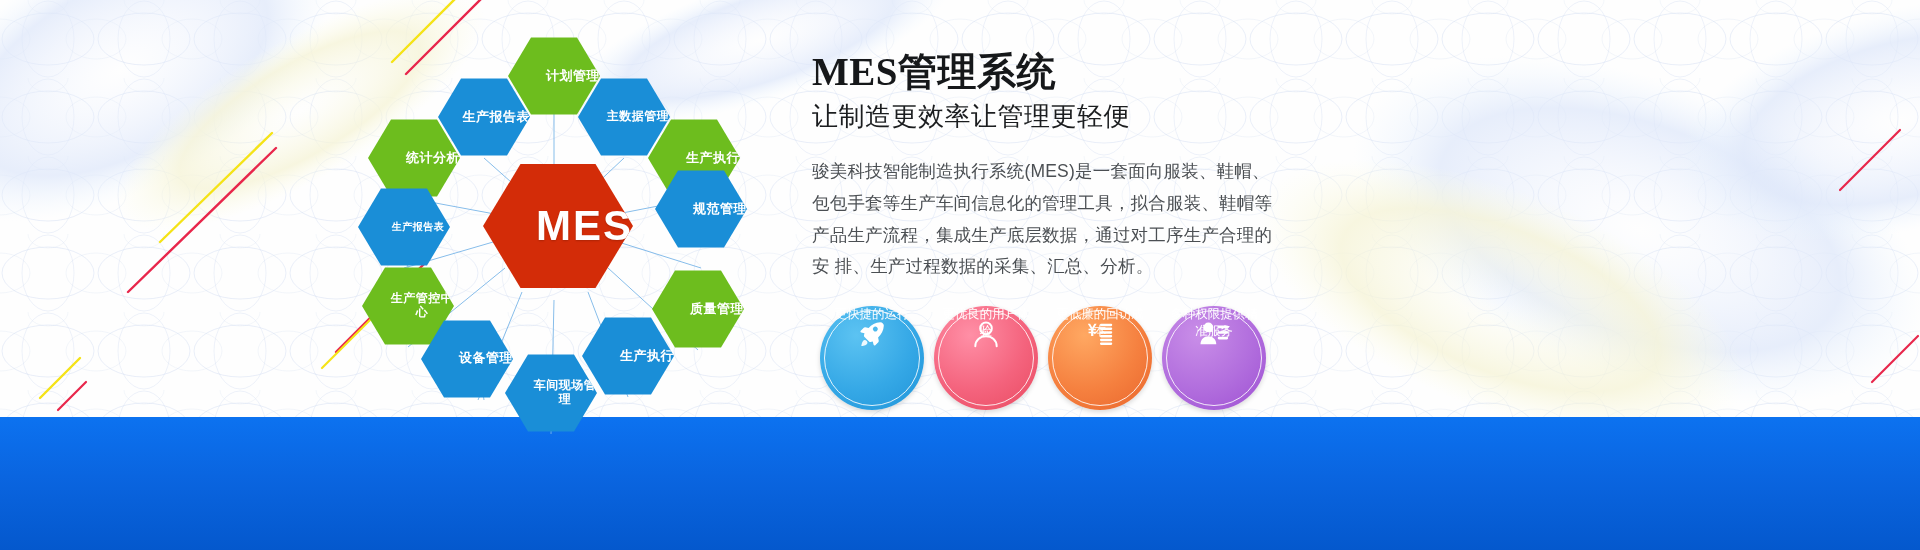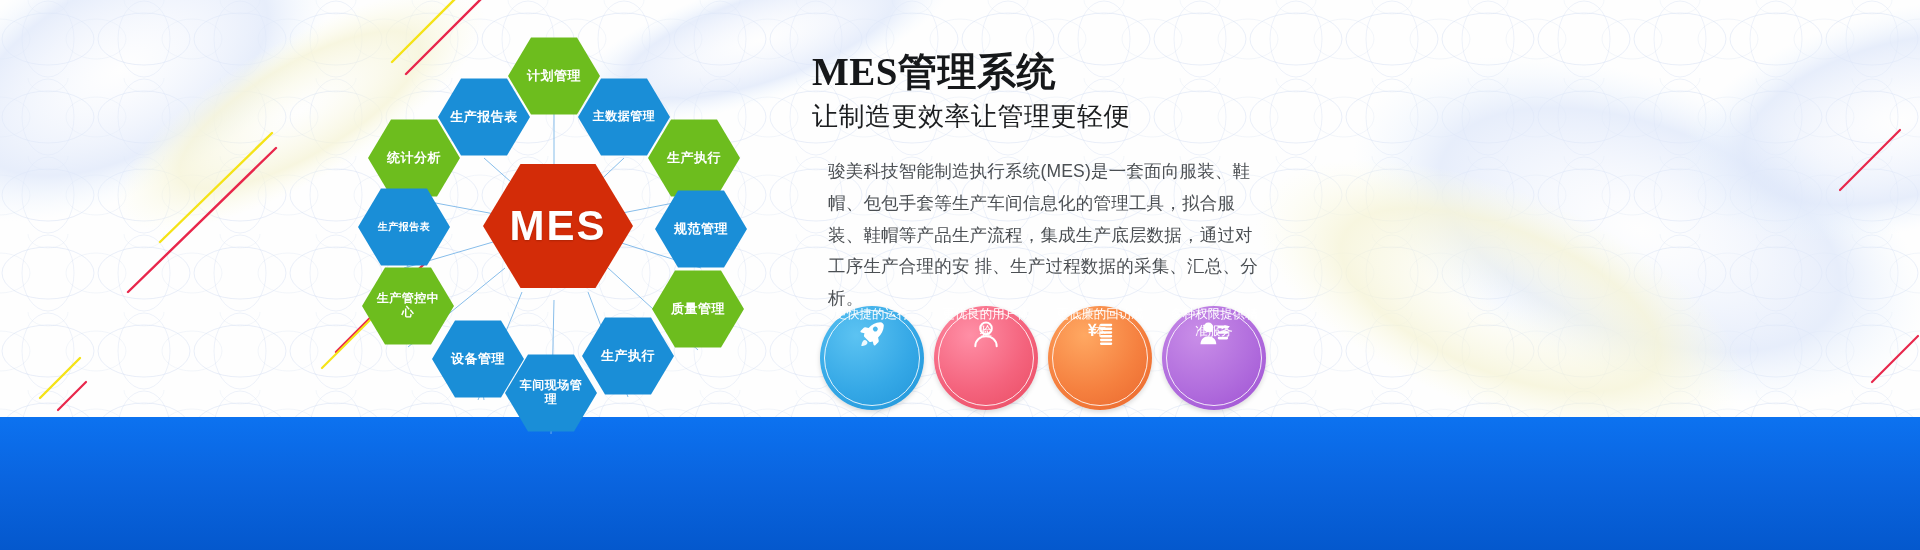--- a/index.html
+++ b/index.html
@@ -14,21 +14,21 @@
   .bg-guilloche{position:absolute;inset:0;z-index:0;}
   .bg-band{
     position:absolute;left:0;right:0;bottom:0;height:133px;z-index:1;
     background:linear-gradient(180deg,#0c72f0 0%,#0a65e0 45%,#0458cd 100%);
   }
 
   
   #hexwrap{position:absolute;left:0;top:0;width:800px;height:450px;z-index:3;}
   .hex{
     position:absolute;
-    display:flex;align-items:center;justify-content:center;
+    display:flex;align-items:center;justify-content:flex-end;
     text-align:center;color:#fff;line-height:1.15;
     clip-path:polygon(25% 3%,75% 3%,100% 50%,75% 97%,25% 97%,0% 50%);
     -webkit-clip-path:polygon(25% 3%,75% 3%,100% 50%,75% 97%,25% 97%,0% 50%);
     font-weight:600;
     letter-spacing:.5px;
   }
   .hex.green{background:#6dbd1e;}
   .hex.blue{background:#1a8ed7;}
   .hex.small{width:92px;height:82px;font-size:13px;}
   .hex.center{
@@ -42,21 +42,21 @@
   .title{
     font-family:Liberation Serif, serif;
     font-size:39px;font-weight:700;color:#16181a;margin:0 0 6px 0;
     letter-spacing:.5px;line-height:1.05;
   }
   .subtitle{
     font-size:26px;color:#1b1d1f;font-weight:500;margin:0 0 22px 0;
     letter-spacing:.5px;
   }
   .para{
-    font-size:17.5px;color:#4b4f53;line-height:1.82;margin:16px;
+    font-size:17.5px;color:#4b4f53;line-height:1.82;margin:0;
     letter-spacing:.2px;
   }
 
   
   #circles{position:absolute;left:820px;top:306px;width:470px;height:110px;z-index:5;display:flex;gap:10px;}
   .circ{
     position:relative;width:104px;height:104px;border-radius:50%;
     display:flex;flex-direction:column;align-items:center;justify-content:flex-start;
     color:#fff;box-sizing:border-box;padding-bottom:12px;
     box-shadow:0 2px 5px rgba(0,0,0,.15);
@@ -167,30 +167,30 @@
       </div>
       <div class="hex small green" style="left: 368px; top: 117px;">
         <span>统计分析</span>
       </div>
       <div class="hex small green" style="left: 648px; top: 117px;">
         <span>生产执行</span>
       </div>
       <div class="hex small blue" style="left: 358px; top: 186px;">
         <span style="width: 64px; display: inline-block; font-size: 10px;">生产报告表</span>
       </div>
-      <div class="hex small blue" style="left: 655px; top: 188px;">
+      <div class="hex small blue" style="left: 655px; top: 168px;">
         <span>规范管理</span>
       </div>
       <div class="hex small green" style="left: 362px; top: 265px;">
         <span style="width: 64px; display: inline-block; font-size: 12px;">生产管控中心</span>
       </div>
       <div class="hex small green" style="left: 652px; top: 268px;">
         <span>质量管理</span>
       </div>
-      <div class="hex small blue" style="left: 432px; top: 318px;">
+      <div class="hex small blue" style="left: 421px; top: 318px; font-family: Liberation Mono, monospace;">
         <span>设备管理</span>
       </div>
       <div class="hex small blue" style="left: 582px; top: 315px;">
         <span>生产执行</span>
       </div>
       <div class="hex small blue" style="left: 505px; top: 352px;">
         <span style="width: 64px; display: inline-block; font-size: 12px;">车间现场管理</span>
       </div>
     </div>
 

